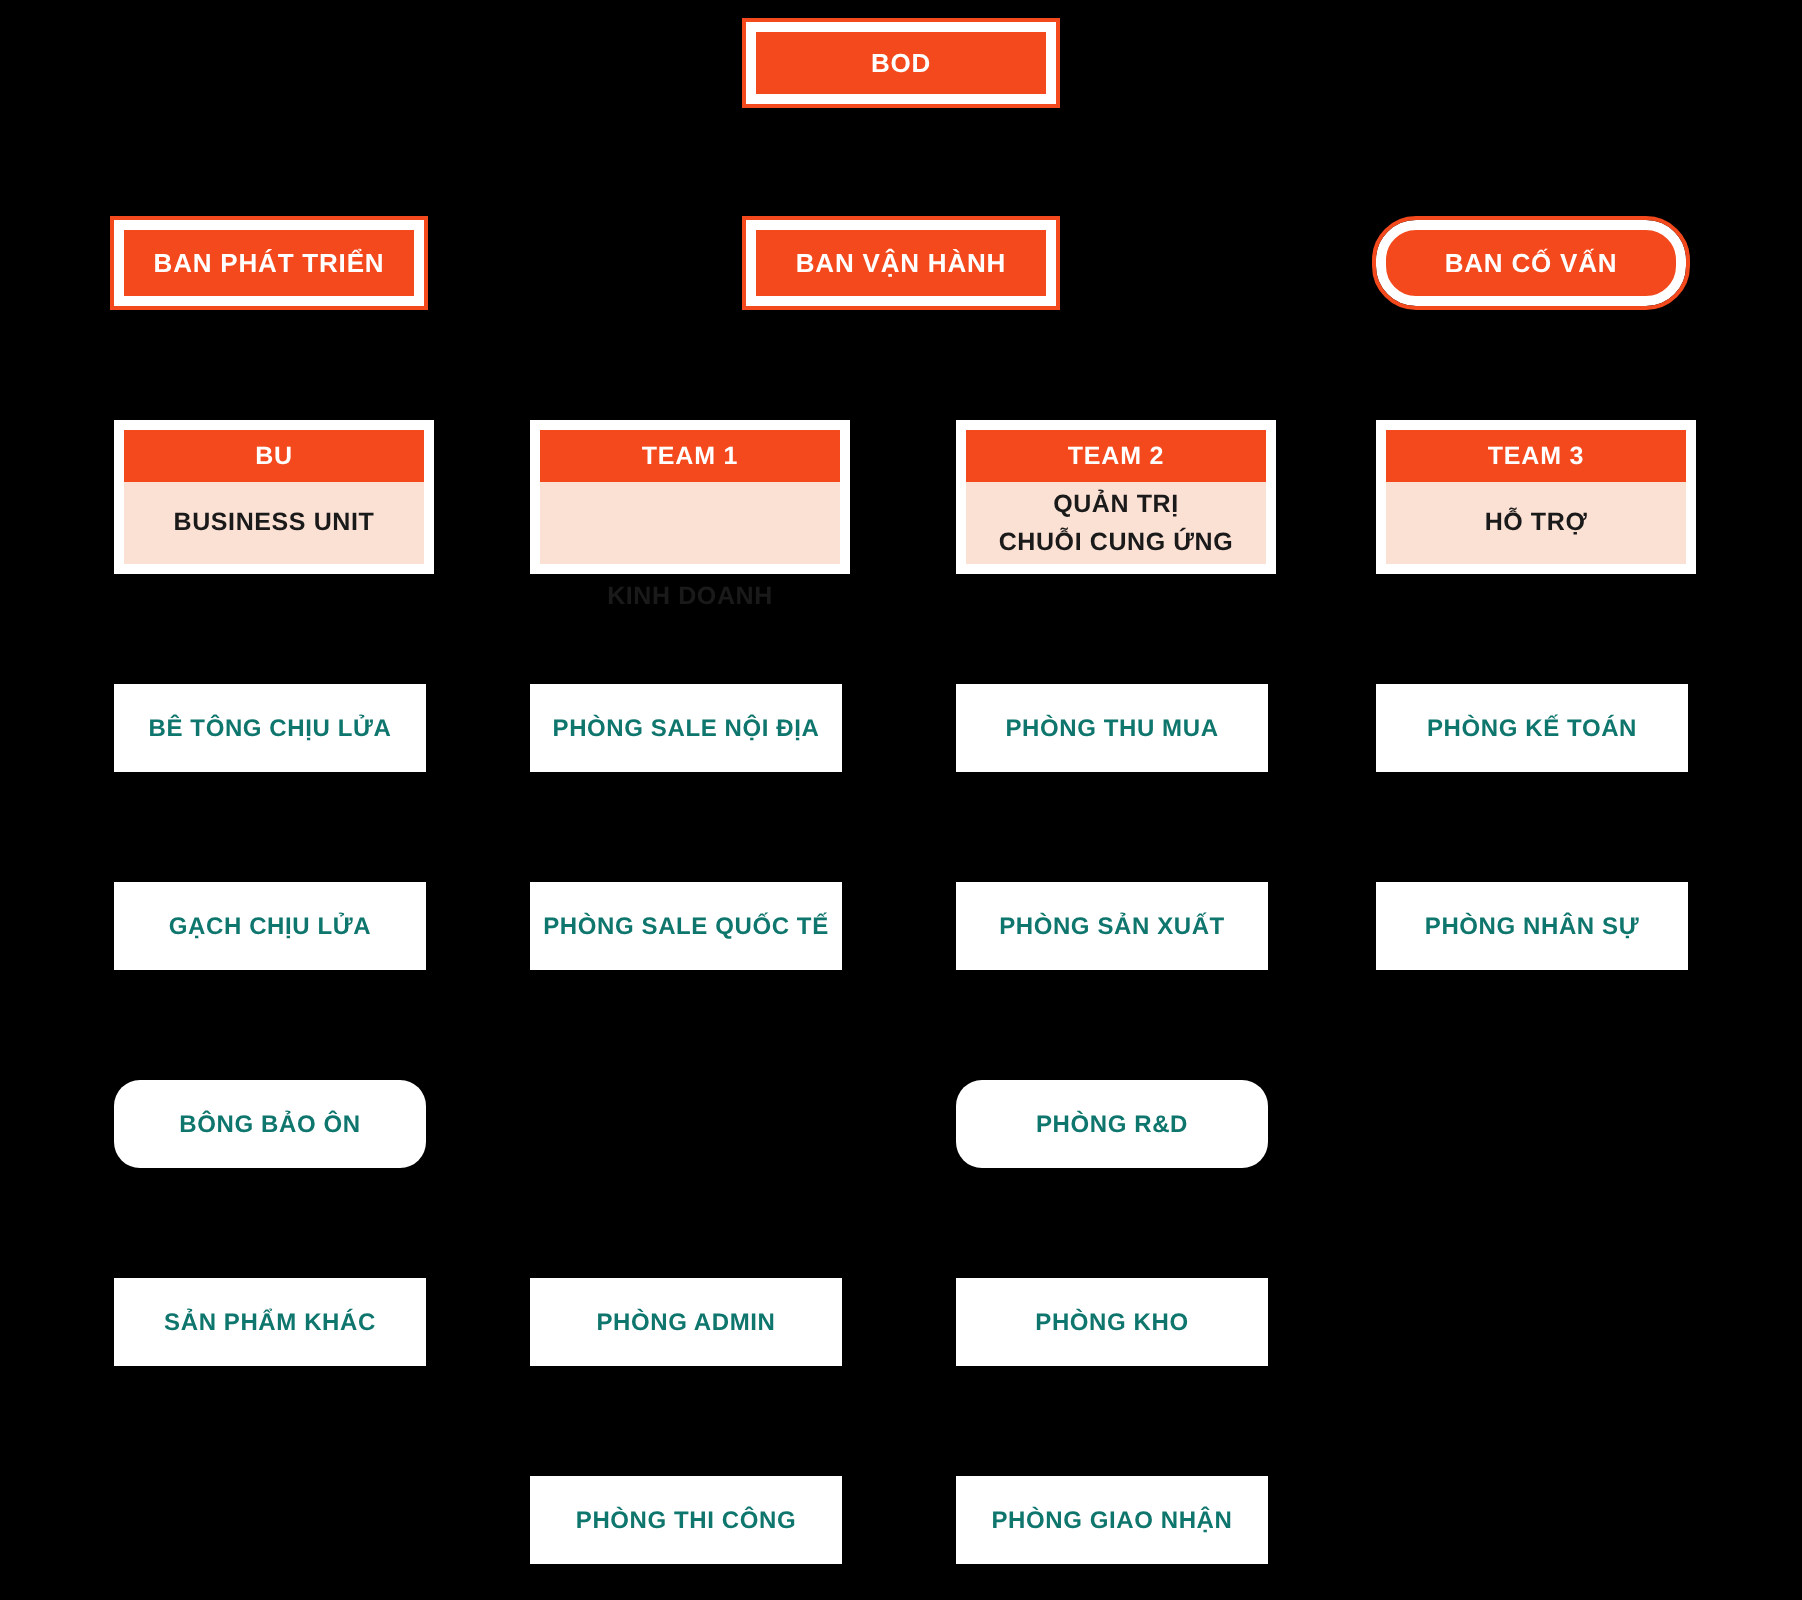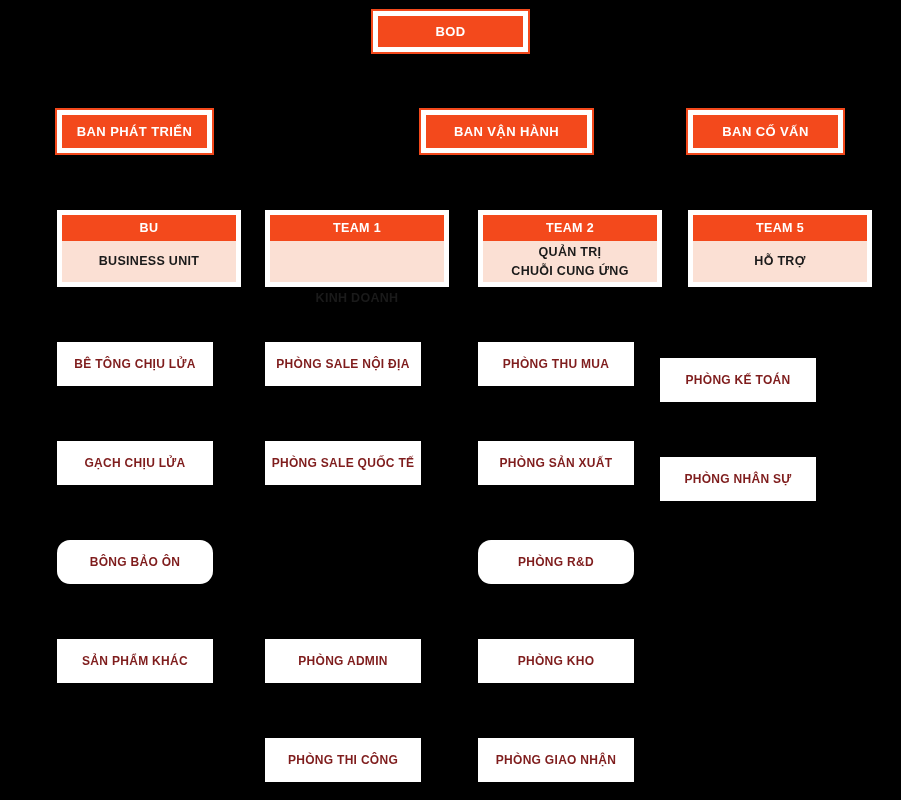--- a/index.html
+++ b/index.html
@@ -27,28 +27,28 @@
     font-weight: bold;
     font-size: 13px;
     letter-spacing: 0.4px;
     display: flex;
     align-items: center;
     justify-content: center;
     text-align: center;
   }
   .bod   { left: 373px; top: 11px;  width: 155px; height: 41px; }
   .div-1 { left: 57px;  top: 110px; width: 155px; height: 43px; }
-  .div-2 { left: 373px; top: 110px; width: 171px; height: 43px; margin-left: 48px; }
-  .div-3 { left: 688px; top: 110px; width: 155px; height: 43px; }
+  .div-2 { left: 373px; top: 110px; width: 155px; height: 43px; }
+  .div-3 { left: 688px; top: 110px; width: 155px; height: 43px; border-radius: 20px; }
 
   
   .team-box {
     position: absolute;
     top: 210px;
-    width: 184px;
+    width: 160px;
     height: 77px;
     box-sizing: border-box;
     border: 5px solid #FFFFFF;
     background: #FBE0D4;
     display: flex;
     flex-direction: column;
   }
   .team-1 { left: 57px; }
   .team-2 { left: 265px; gap: 48px; }
   .team-3 { left: 478px; justify-content: space-between; }
@@ -81,33 +81,33 @@
     line-height: 1.45;
   }
 
   
   .dept {
     position: absolute;
     width: 156px;
     height: 44px;
     box-sizing: border-box;
     background: #FFFFFF;
-    color: #7f1d1d;
+    color: #0f766e;
     font-weight: bold;
     font-size: 12px;
     letter-spacing: 0.3px;
     display: flex;
     align-items: center;
     justify-content: center;
     text-align: center;
   }
   .col-1 { left: 57px; }
   .col-2 { left: 265px; }
   .col-3 { left: 478px; }
-  .col-4 { left: 660px; margin-top: 16px; }
+  .col-4 { left: 688px; }
   .row-1 { top: 342px; }
   .row-2 { top: 441px; }
   .row-3 { top: 540px; border-radius: 13px; }
   .row-4 { top: 639px; }
   .row-5 { top: 738px; }
 </style>
 </head>
 <body>
 
 <div id="stage">
@@ -139,21 +139,21 @@
     </div>
   </div>
   <div class="team-box team-3">
     <div class="team-header">TEAM 2</div>
     <div class="team-body">
       <span>QUẢN TRỊ
 CHUỖI CUNG ỨNG</span>
     </div>
   </div>
   <div class="team-box team-4">
-    <div class="team-header">TEAM 5</div>
+    <div class="team-header">TEAM 3</div>
     <div class="team-body">
       <span>HỖ TRỢ</span>
     </div>
   </div>
 
   <div class="dept col-1 row-1">
     <span>BÊ TÔNG CHỊU LỬA</span>
   </div>
   <div class="dept col-1 row-2">
     <span>GẠCH CHỊU LỬA</span>

